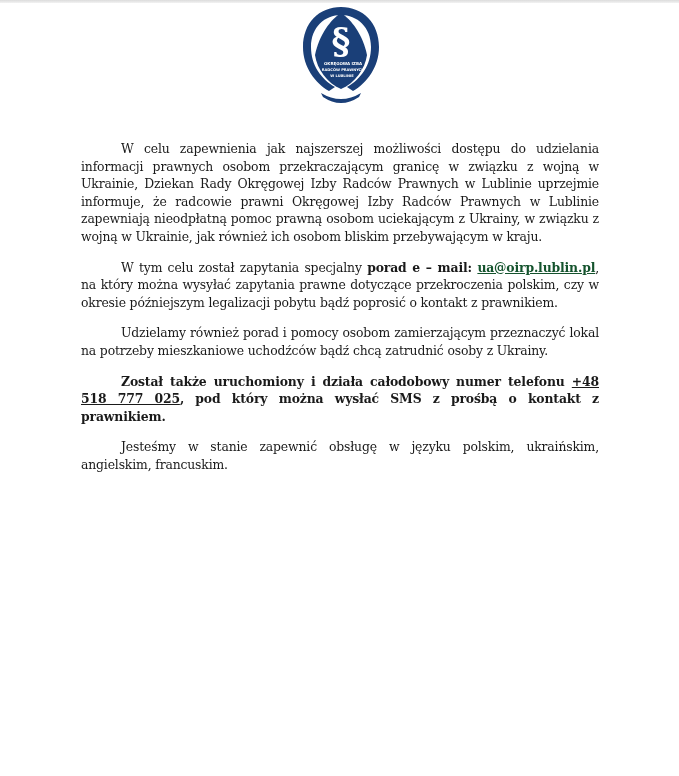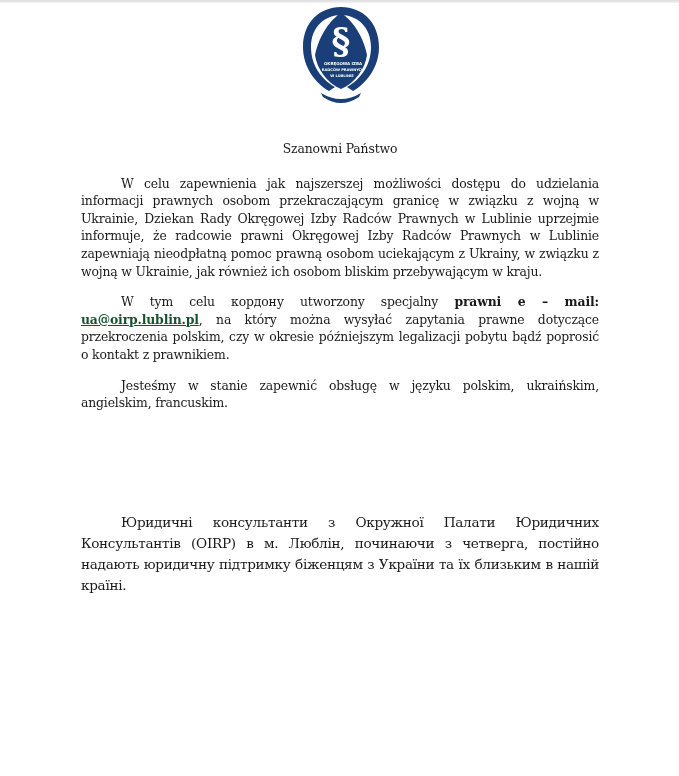--- a/index.html
+++ b/index.html
@@ -39,22 +39,22 @@
   </g>
   <path d="M42 8 C52 14 64 30 68 50 L16 50 C20 30 32 14 42 8 Z" fill="#1a3f78"></path>
   <path d="M16 50 L68 50 C66 64 56 78 42 84 C28 78 18 64 16 50 Z" fill="#1a3f78"></path>
   <text x="42" y="48" text-anchor="middle" font-family="DejaVu Serif, serif" font-size="36" font-weight="bold" fill="#ffffff">§</text>
   <text x="44" y="60" text-anchor="middle" font-family="DejaVu Sans, sans-serif" font-size="4" font-weight="bold" fill="#ffffff">OKRĘGOWA IZBA</text>
   <text x="44" y="66" text-anchor="middle" font-family="DejaVu Sans, sans-serif" font-size="3.6" font-weight="bold" fill="#ffffff">RADCÓW PRAWNYCH</text>
   <text x="43" y="72" text-anchor="middle" font-family="DejaVu Sans, sans-serif" font-size="3.6" font-weight="bold" fill="#ffffff">W LUBLINIE</text>
 </svg>
 
 <div class="page">
-  <div class="salutation">Szanowni Państwo</div>
   <p class="pl">W celu zapewnienia jak najszerszej możliwości dostępu do udzielania informacji prawnych osobom przekraczającym granicę w związku z wojną w Ukrainie, Dziekan Rady Okręgowej Izby Radców Prawnych w Lublinie uprzejmie informuje, że radcowie prawni Okręgowej Izby Radców Prawnych w Lublinie zapewniają nieodpłatną pomoc prawną osobom uciekającym z Ukrainy, w związku z wojną w Ukrainie, jak również ich osobom bliskim przebywającym w kraju.</p>
-  <p class="pl"><span>W tym celu кордону utworzony specjalny </span><span class="bold">prawni e – mail:</span> <a class="mail bold">ua@oirp.lublin.pl</a><span>, na który można wysyłać zapytania prawne dotyczące przekroczenia polskim, czy w okresie późniejszym legalizacji pobytu bądź poprosić o kontakt z prawnikiem.</span></p>
+  <p class="pl"><span>W tym celu został zapytania specjalny </span><span class="bold">porad e – mail:</span> <a class="mail bold">ua@oirp.lublin.pl</a><span>, na który można wysyłać zapytania prawne dotyczące przekroczenia polskim, czy w okresie późniejszym legalizacji pobytu bądź poprosić o kontakt z prawnikiem.</span></p>
+  <p class="pl">Udzielamy również porad i pomocy osobom zamierzającym przeznaczyć lokal na potrzeby mieszkaniowe uchodźców bądź chcą zatrudnić osoby z Ukrainy.</p>
+  <p class="pl bold"><span>Został także uruchomiony i działa całodobowy numer telefonu </span><span class="phone">+48 518 777 025</span><span>, pod który można wysłać SMS z prośbą o kontakt z prawnikiem.</span></p>
   <p class="pl last">Jesteśmy w stanie zapewnić obsługę w języku polskim, ukraińskim, angielskim, francuskim.</p>
 </div>
 
 <div class="ua">
-  <p>Юридичні консультанти з Окружної Палати Юридичних Консультантів (OIRP) в м. Люблін, починаючи з четверга, постійно надають юридичну підтримку біженцям з України та їх близьким в нашій країні.</p>
 
 </div>
 
 </body></html>

